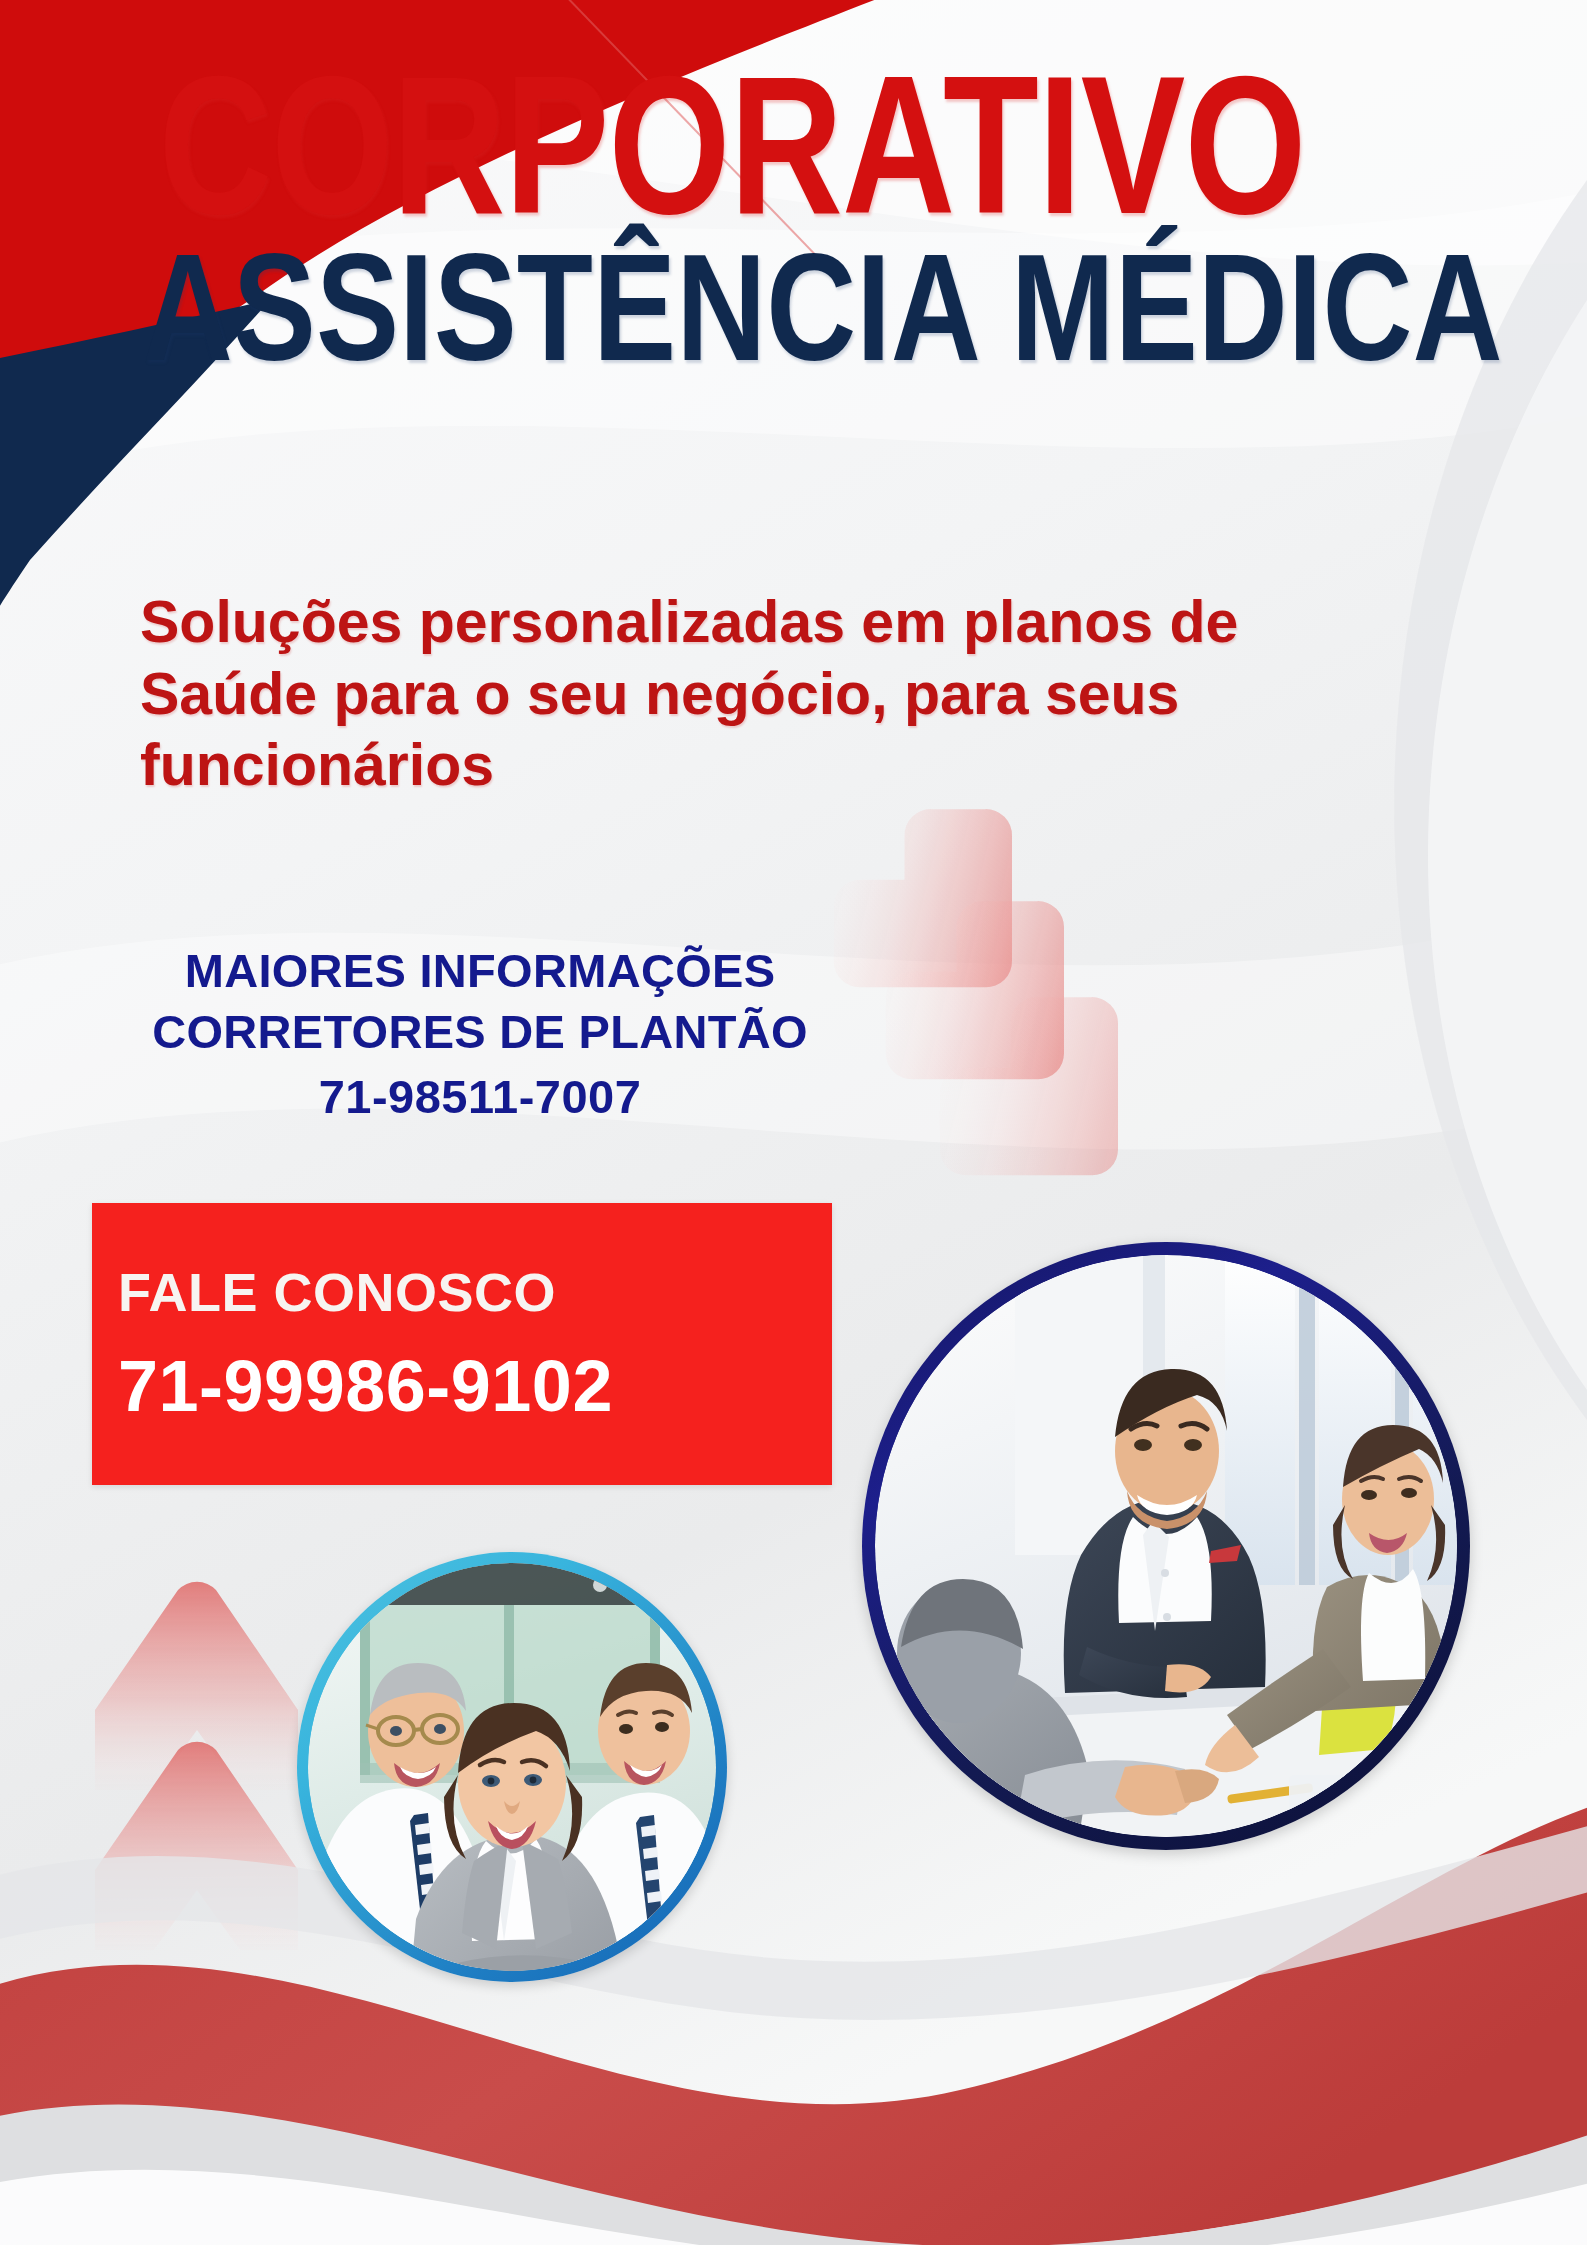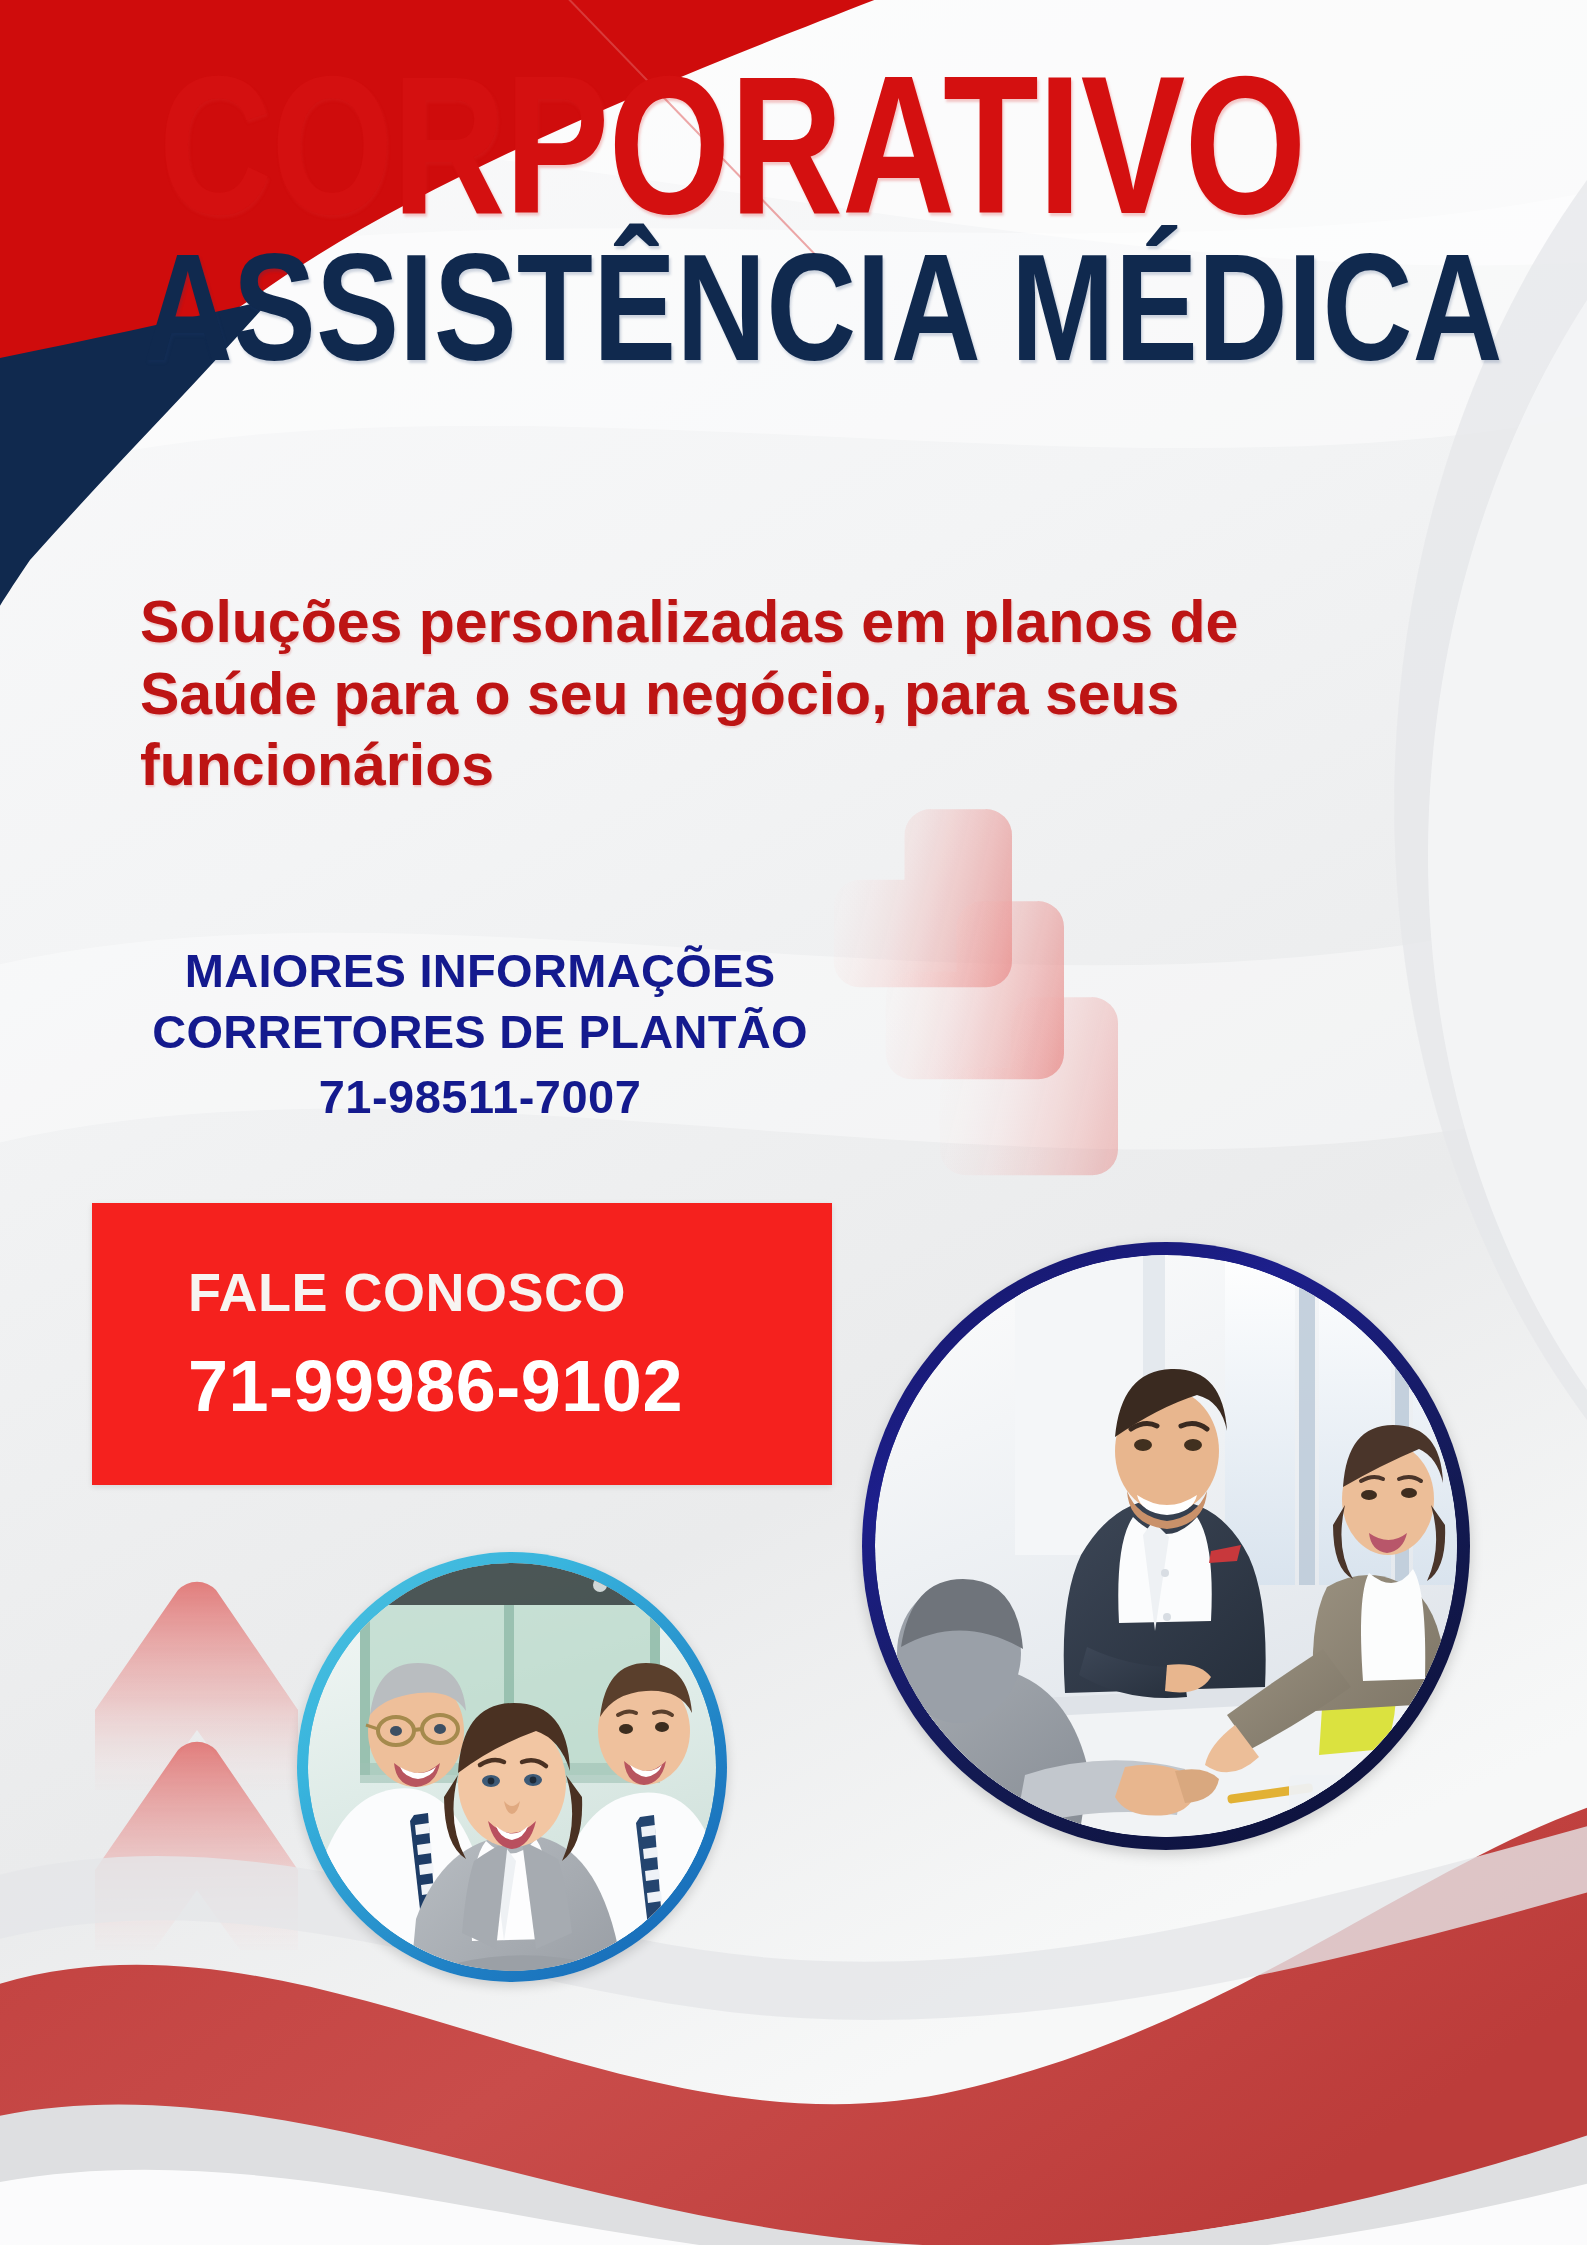--- a/index.html
+++ b/index.html
@@ -73,21 +73,21 @@
   }
   .contact-navy .cn-line { font-size:47px; letter-spacing:0.3px; }
   .contact-navy .cn-phone { font-size:47px; margin-top:4px; letter-spacing:0.5px; }
 
   
   .red-banner {
     position:absolute; left:92px; top:1203px;
     width:740px; height:282px;
     background:#f5211e;
     z-index:10;
-    padding:58px 0 0 96px;
+    padding:58px 0 0 26px;
     box-shadow:0 2px 6px rgba(0,0,0,0.10);
   }
   .rb-label {
     color:#f7f4f1; font-weight:700; font-size:54px; letter-spacing:0.5px;
   }
   .rb-phone {
     color:#ffffff; font-weight:700; font-size:72px; margin-top:22px; letter-spacing:0.5px;
   }
 
   

